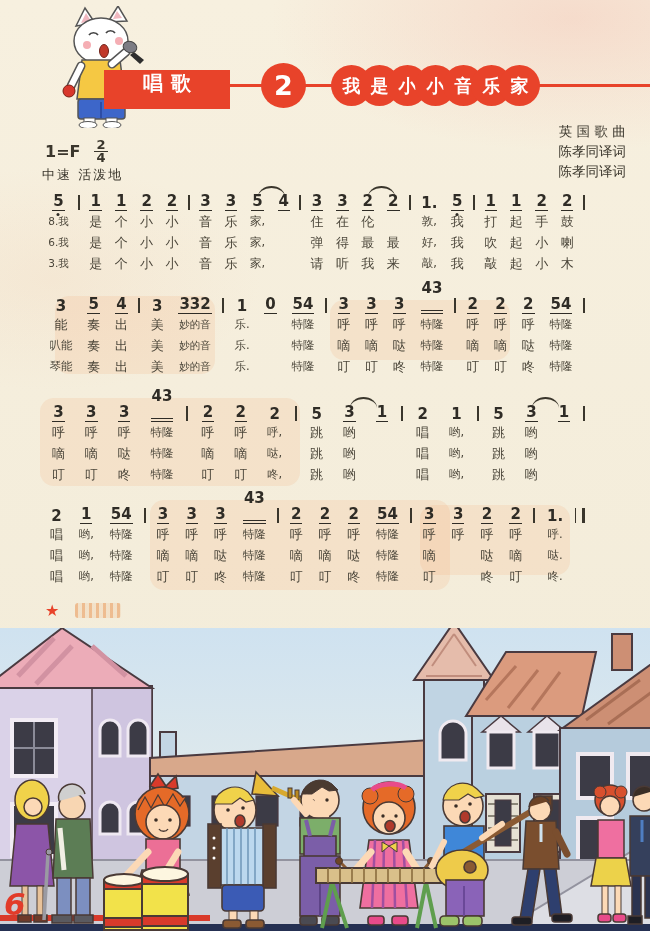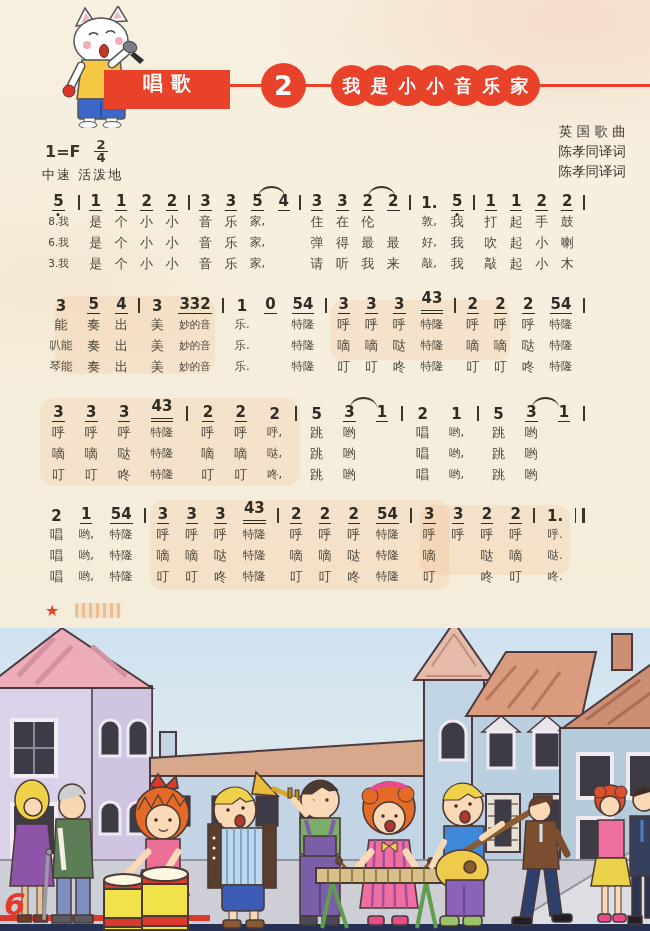--- a/index.html
+++ b/index.html
@@ -31,21 +31,21 @@
   .tempo{left:42px;top:166px;font-size:13px;letter-spacing:2px;}
   
   .blob{border-radius:14px;background:rgba(242,166,110,.17);}
   
   .system{position:absolute;left:42px;width:546px;display:flex;align-items:flex-start;}
   .cell{flex:1 1 auto;min-width:15px;text-align:center;}
   .noterow{height:25px;display:flex;align-items:flex-end;justify-content:center;}
   .n{position:relative;display:inline-block;font-size:15px;font-weight:bold;color:#2f2c26;
      line-height:15px;padding:0 1px;}
   .u1{border-bottom:1.5px solid #2f2c26;padding-bottom:1px;}
-  .u2{border-bottom:4px double #2f2c26;padding-bottom:4px;}
+  .u2{border-bottom:4px double #2f2c26;padding-bottom:14px;}
   .db::before{content:"";position:absolute;left:50%;transform:translateX(-50%);bottom:-6px;
      width:3px;height:3px;border-radius:50%;background:#2f2c26;}
   .slur::after{content:"";position:absolute;left:55%;top:-8px;width:27px;height:9px;
      border-top:2px solid #3a362c;border-radius:50% 50% 0 0 / 100% 100% 0 0;}
   .barcell{width:2px;background:#3a362c;height:15px;margin:9px 3px 0 3px;flex:0 0 auto;}
   .barcell.final{width:6px;background:none;border-left:1.5px solid #3a362c;border-right:3px solid #3a362c;}
   .lyr{height:21px;line-height:21px;font-size:13px;color:#4b463a;white-space:nowrap;}
   .lyr.sm{font-size:11.5px;}
   .lyr.xs{font-size:10.5px;}
   

